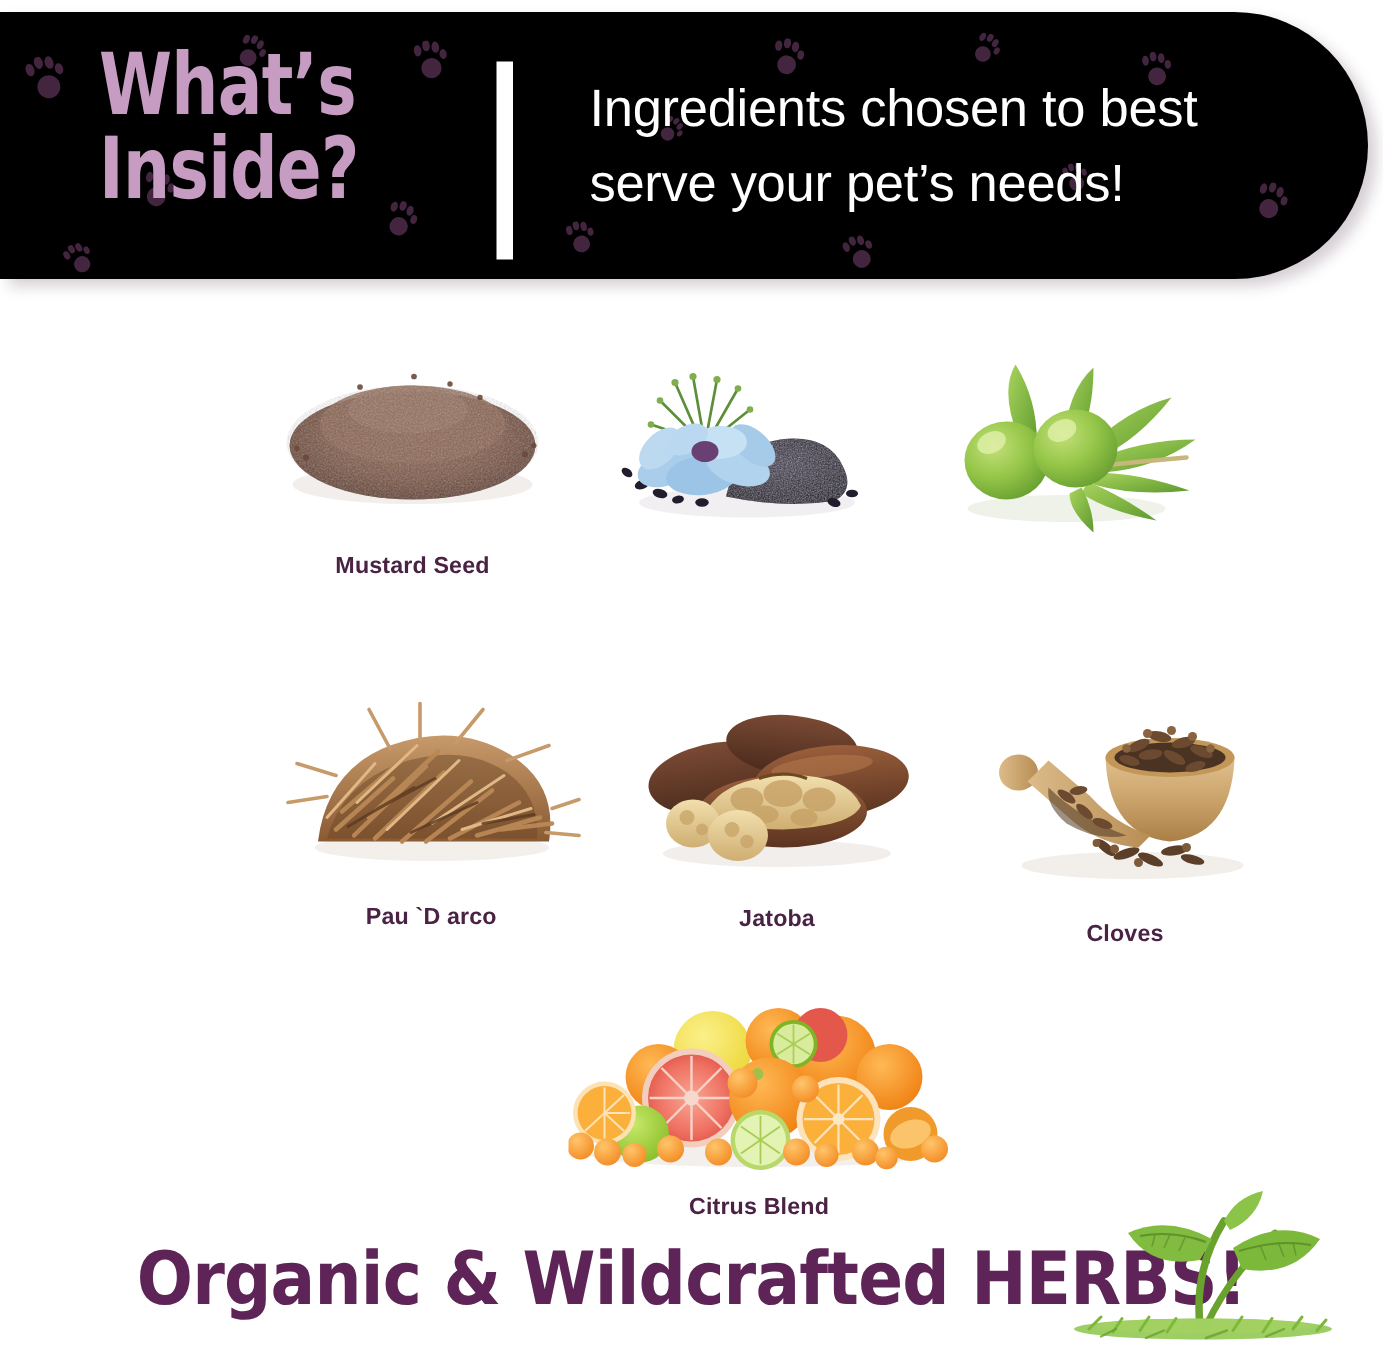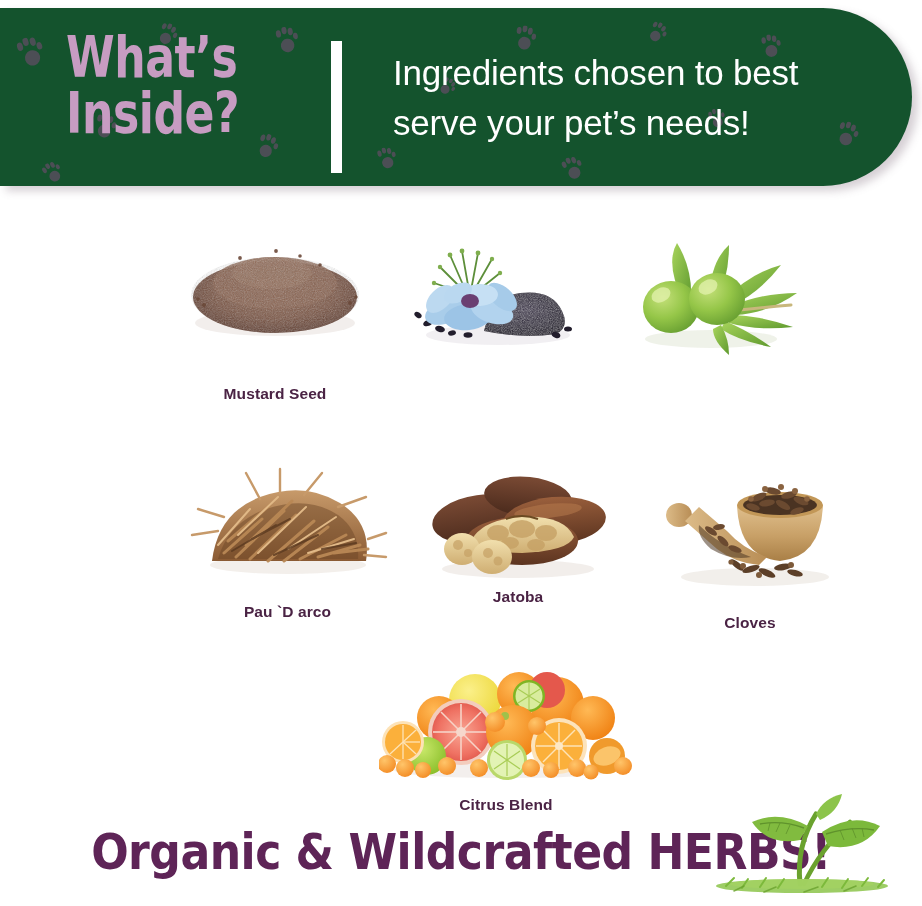--- a/index.html
+++ b/index.html
@@ -21,21 +21,21 @@
     background: #ffffff;
   }
 
   
   .banner {
     position: absolute;
     left: 0;
     top: 8px;
     width: 912px;
     height: 178px;
-    background: #14532d;
+    background: #000000;
     border-radius: 0 92px 92px 0;
     overflow: hidden;
     box-shadow: 6px 5px 9px rgba(120, 100, 115, 0.30);
   }
   .banner-paws {
     position: absolute;
     inset: 0;
     pointer-events: none;
   }
   .paw {
@@ -347,21 +347,21 @@
               <circle cx="18" cy="74" r="1.8"></circle>
             <circle cx="170" cy="78" r="2.0"></circle>
               <circle cx="176" cy="72" r="1.7"></circle>
             <circle cx="60" cy="33" r="1.9"></circle>
               <circle cx="120" cy="31" r="1.8"></circle>
             <circle cx="96" cy="26" r="1.9"></circle>
               <circle cx="140" cy="40" r="1.8"></circle>
           </g>
         </svg>
       </div>
-      <div class="cap" style="margin-top:20px;text-align:center;">Mustard Seed</div>
+      <div class="cap" style="margin-top:4px;text-align:center;">Mustard Seed</div>
     </div>
 
     <div class="cell" style="left:393px; top:30px; width:200px;">
       <div class="thumb" style="width:175px; height:125px;">
         <svg class="art" width="175" height="125" viewBox="0 0 175 125">
           <defs>
             <radialGradient id="bseed" cx="50%" cy="40%" r="65%">
               <stop offset="0%" stop-color="#3b3449"></stop>
               <stop offset="100%" stop-color="#17141f"></stop>
             </radialGradient>
@@ -553,21 +553,21 @@
           <ellipse cx="44" cy="96" rx="18" ry="16" fill="url(#pulp)"></ellipse>
           <ellipse cx="74" cy="104" rx="20" ry="17" fill="url(#pulp)"></ellipse>
           <g fill="#c6a165" opacity="0.7">
             <circle cx="40" cy="92" r="5"></circle>
               <circle cx="50" cy="100" r="4"></circle>
             <circle cx="70" cy="100" r="5"></circle>
               <circle cx="80" cy="108" r="4.5"></circle>
           </g>
         </svg>
       </div>
-      <div class="cap" style="">Jatoba</div>
+      <div class="cap" style="margin-top:16px;">Jatoba</div>
     </div>
 
     <div class="cell" style="left:652px; top:248px; width:196px;text-align:center;">
       <div class="thumb" style="width:190px; height:145px;">
         <svg class="art" width="190" height="145" viewBox="0 0 190 145">
           <defs>
             <linearGradient id="wood" x1="0" y1="0" x2="0" y2="1">
               <stop offset="0%" stop-color="#e0c08e"></stop>
                 <stop offset="55%" stop-color="#c8a067"></stop>
               <stop offset="100%" stop-color="#a97f46"></stop>

